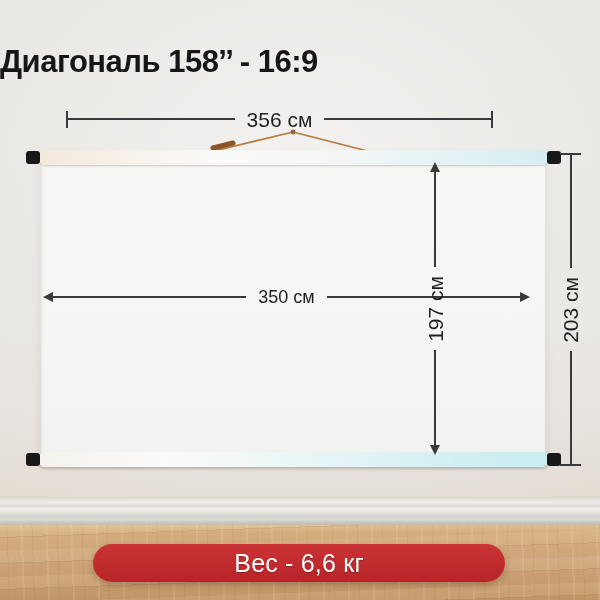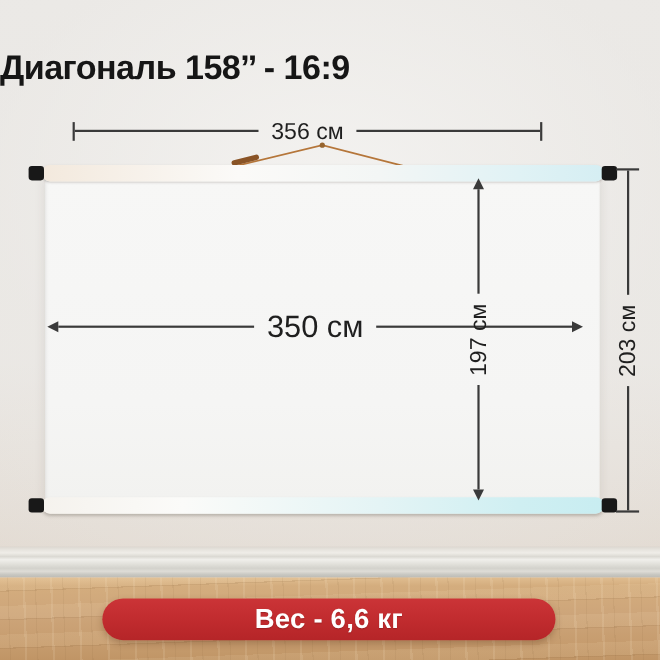--- a/index.html
+++ b/index.html
@@ -77,21 +77,21 @@
     box-shadow: inset 0 7px 9px -7px rgba(60,55,50,0.22),
                 inset 2px 0 4px -2px rgba(60,55,50,0.10),
                 0 3px 10px rgba(60,50,40,0.10);
   }
 
   
   .dim-mid {
     position: absolute; left: 43px; top: 288px; width: 487px; height: 18px;
     display: flex; align-items: center;
   }
-  .dim-mid .dim-label { font-size: 28px; text-align: center; }
+  .dim-mid .dim-label { font-size: 18px; text-align: center; }
 
   
   .dim-height {
     position: absolute; left: 425px; top: 162px; width: 20px; height: 293px;
     display: flex; flex-direction: column; align-items: center;
   }
 
   
   .dim-total {
     position: absolute; left: 560px; top: 153px; width: 21px; height: 313px;
@@ -117,21 +117,21 @@
 
   
   .badge {
     position: absolute; left: 93px; top: 544px; width: 412px; height: 38px;
     border-radius: 19px;
     background: linear-gradient(180deg, #cb3437 0%, #c02b2e 55%, #b52528 100%);
     box-shadow: 0 3px 7px rgba(80,40,15,0.30);
     display: flex; align-items: center; justify-content: center;
   }
   .badge-text {
-    color: #ffffff; font-size: 25px; font-weight: 700; letter-spacing: 0.2px;
+    color: #ffffff; font-size: 25px; font-weight: 400; letter-spacing: 0.2px;
     text-shadow: 0 1px 1px rgba(100,20,20,0.4);
   }
 </style>
 </head>
 <body>
 
 <div class="stage">
 
   <div class="title">Диагональ 158’’ - 16:9</div>
 

